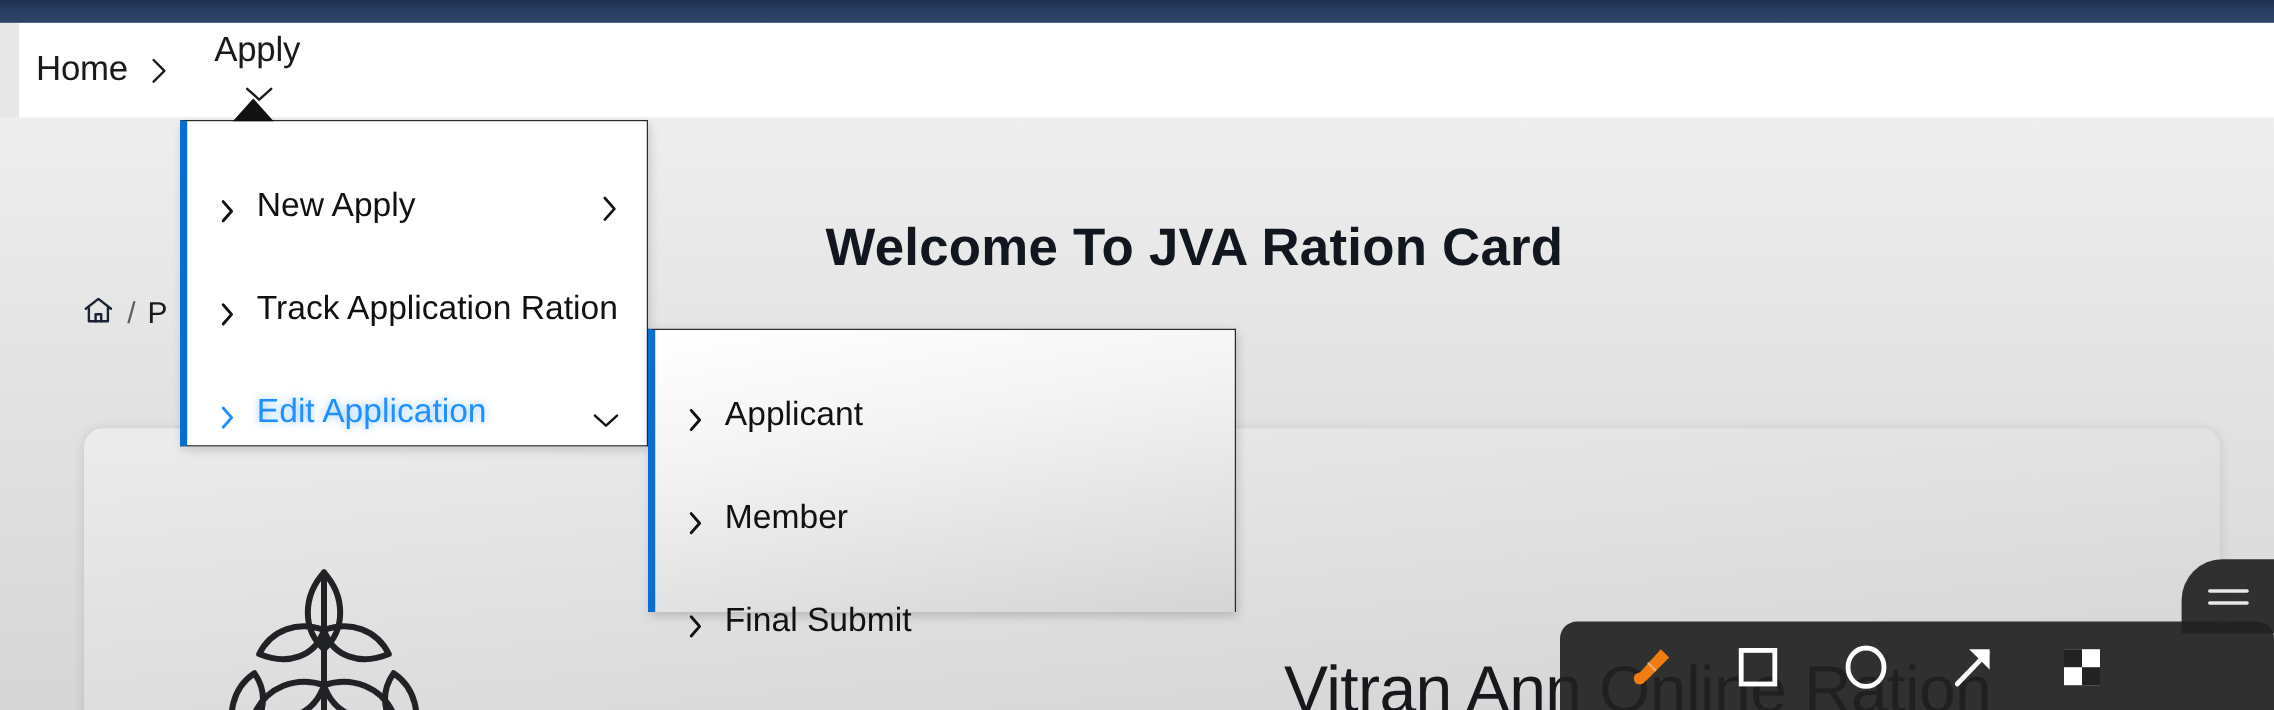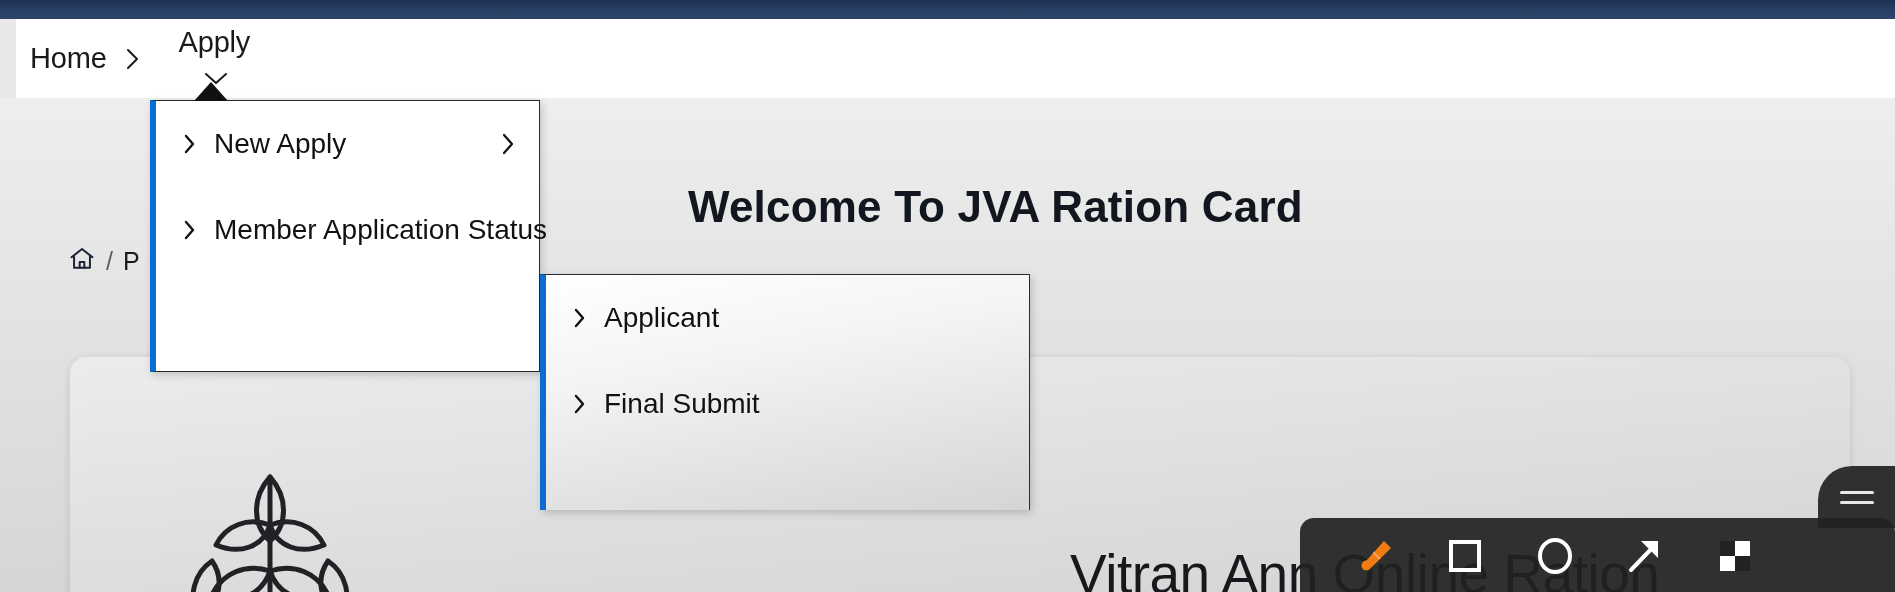--- a/index.html
+++ b/index.html
@@ -177,21 +177,21 @@
     top: 82px;
     width: 0; height: 0;
     border-left: 17px solid transparent;
     border-right: 17px solid transparent;
     border-bottom: 19px solid #111111;
     z-index: 21;
   }
 
   .menu-item {
     display: flex;
-    align-items: center;
+    align-items: flex-end;
     height: 86px;
     padding-left: 26px;
     padding-right: 22px;
     font-size: 28px;
     color: #111111;
     cursor: pointer;
     white-space: nowrap;
   }
 
   .menu-item .mi-chev-left {
@@ -372,38 +372,59 @@
         </svg>
     </span>
   </div>
 
   <div class="menu-item">
     <span class="mi-chev-left">
       <svg width="14" height="22" viewBox="0 0 14 22" fill="none" stroke="#111" stroke-width="2.4" stroke-linecap="round" stroke-linejoin="round">
           <path d="M4 3 L11 11 L4 19"></path>
         </svg>
     </span>
-    <span class="mi-label">Member Application Status</span>
+    <span class="mi-label">Track Application Ration</span>
     <span class="mi-chev-right"></span>
   </div>
 
+  <div class="menu-item active">
+    <span class="mi-chev-left">
+      <svg width="14" height="22" viewBox="0 0 14 22" fill="none" stroke="#1e90ff" stroke-width="2.4" stroke-linecap="round" stroke-linejoin="round">
+          <path d="M4 3 L11 11 L4 19"></path>
+        </svg>
+    </span>
+    <span class="mi-label">Edit Application</span>
+    <span class="mi-chev-right">
+      <svg width="26" height="18" viewBox="0 0 26 18" fill="none" stroke="#111" stroke-width="2.2" stroke-linecap="round" stroke-linejoin="round">
+          <path d="M3 5 L13 14 L23 5"></path>
+        </svg>
+    </span>
+  </div>
 
 </div>
 
 <div class="dropdown-2">
 
   <div class="menu-item">
     <span class="mi-chev-left">
       <svg width="14" height="22" viewBox="0 0 14 22" fill="none" stroke="#111" stroke-width="2.4" stroke-linecap="round" stroke-linejoin="round">
           <path d="M4 3 L11 11 L4 19"></path>
         </svg>
     </span>
     <span class="mi-label">Applicant</span>
   </div>
 
+  <div class="menu-item">
+    <span class="mi-chev-left">
+      <svg width="14" height="22" viewBox="0 0 14 22" fill="none" stroke="#111" stroke-width="2.4" stroke-linecap="round" stroke-linejoin="round">
+          <path d="M4 3 L11 11 L4 19"></path>
+        </svg>
+    </span>
+    <span class="mi-label">Member</span>
+  </div>
 
 
   <div class="menu-item">
     <span class="mi-chev-left">
       <svg width="14" height="22" viewBox="0 0 14 22" fill="none" stroke="#111" stroke-width="2.4" stroke-linecap="round" stroke-linejoin="round">
           <path d="M4 3 L11 11 L4 19"></path>
         </svg>
     </span>
     <span class="mi-label">Final Submit</span>
   </div>

